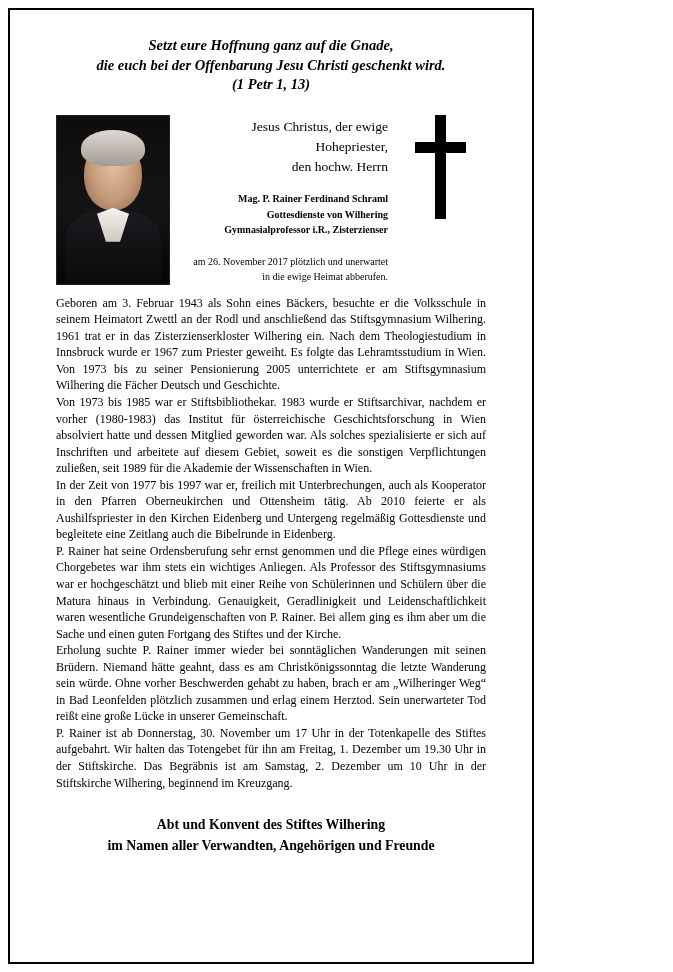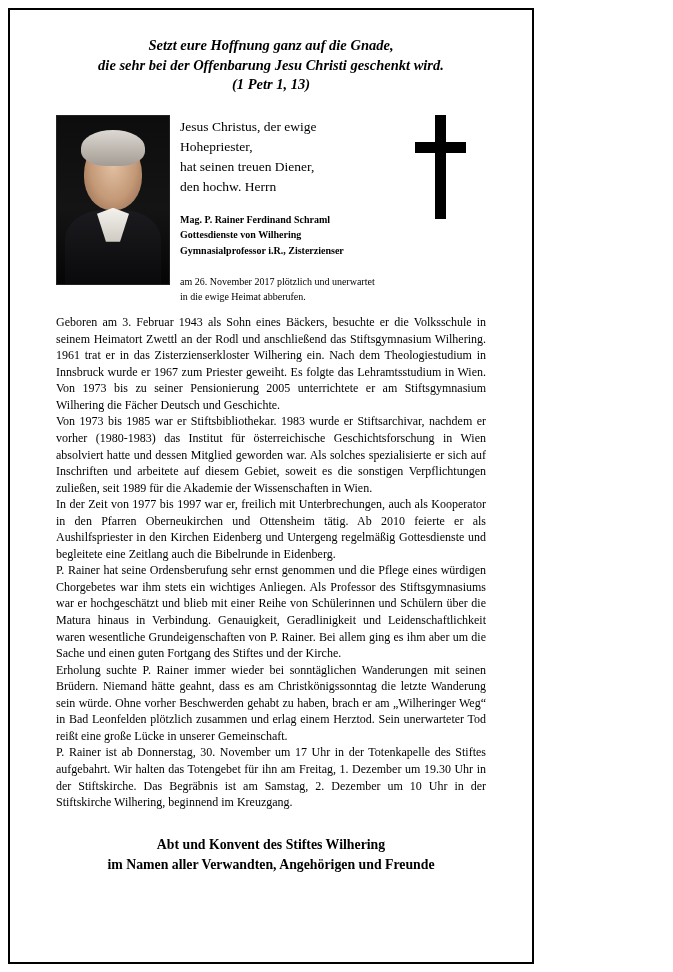--- a/index.html
+++ b/index.html
@@ -101,21 +101,21 @@
   .photo .collar {
     position: absolute;
     left: 40px; top: 92px;
     width: 32px; height: 34px;
     background: linear-gradient(#f4f2ee, #cfcac2);
     clip-path: polygon(50% 0%, 100% 18%, 72% 100%, 28% 100%, 0% 18%);
   }
 
   .center-cell {
     flex: 1 1 auto;
-    text-align: left;
+    text-align: right;
     padding: 0 6px;
   }
   .intro {
     font-size: 13.5px;
     line-height: 1.5;
     margin-top: 8px;
   }
   .name-block {
     font-weight: bold;
     font-size: 10px;
@@ -174,40 +174,39 @@
 </style>
 </head>
 <body>
 
 <div class="page">
   <div class="frame">
     <div class="inner">
 
       <div class="verse">
         <div>Setzt eure Hoffnung ganz auf die Gnade,</div>
-        <div>die sehr bei der Offenbarung Jesu Christi geschenkt wird.</div>
+        <div>die euch bei der Offenbarung Jesu Christi geschenkt wird.</div>
         <div>(1 Petr 1, 13)</div>
       </div>
 
       <div class="head-row">
 
         <div class="photo-cell">
           <div class="photo">
             <div class="bg"></div>
             <div class="body"></div>
             <div class="head"></div>
             <div class="hair"></div>
             <div class="collar"></div>
           </div>
         </div>
 
         <div class="center-cell">
           <div class="intro">
             <div>Jesus Christus, der ewige Hohepriester,</div>
-            <div>hat seinen treuen Diener,</div>
             <div>den hochw. Herrn</div>
           </div>
           <div class="name-block">
             <div>Mag. P. Rainer Ferdinand Schraml</div>
             <div>Gottesdienste von Wilhering</div>
             <div>Gymnasialprofessor i.R., Zisterzienser</div>
           </div>
           <div class="death">
             <div>am 26. November 2017 plötzlich und unerwartet</div>
             <div>in die ewige Heimat abberufen.</div>

